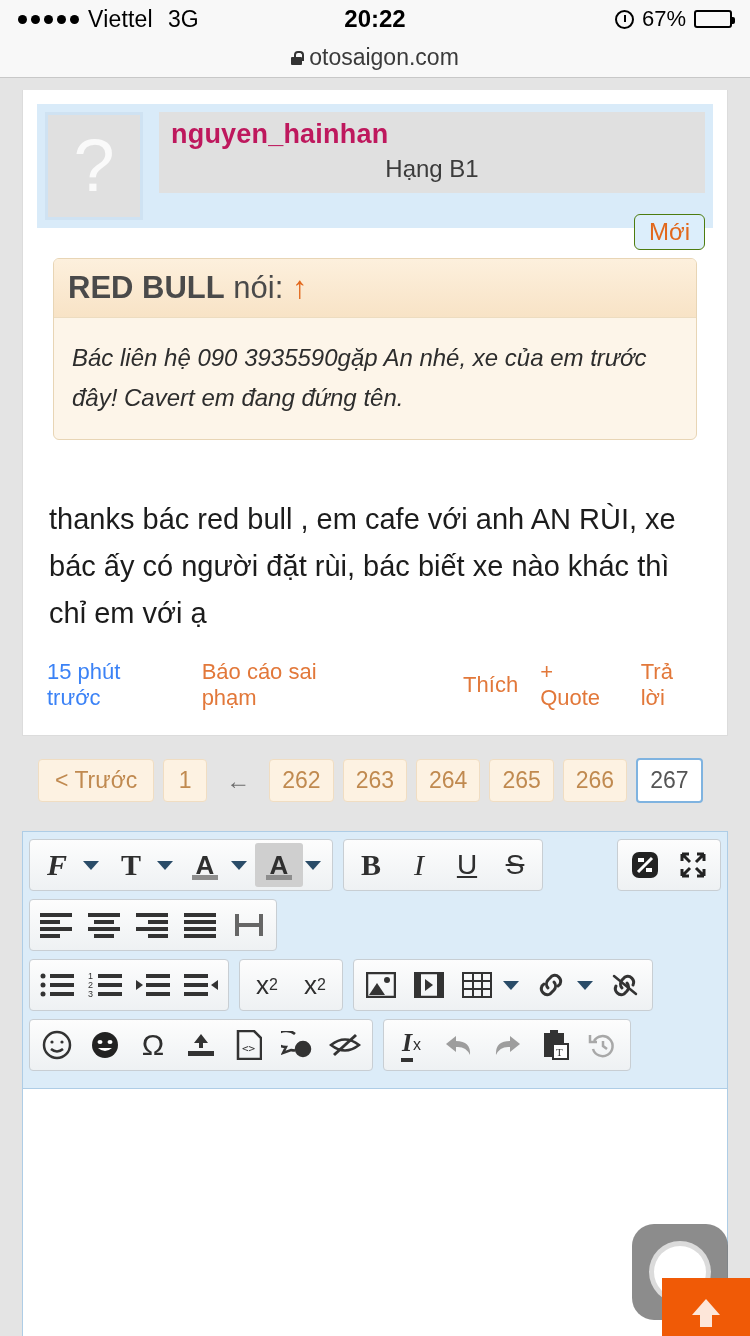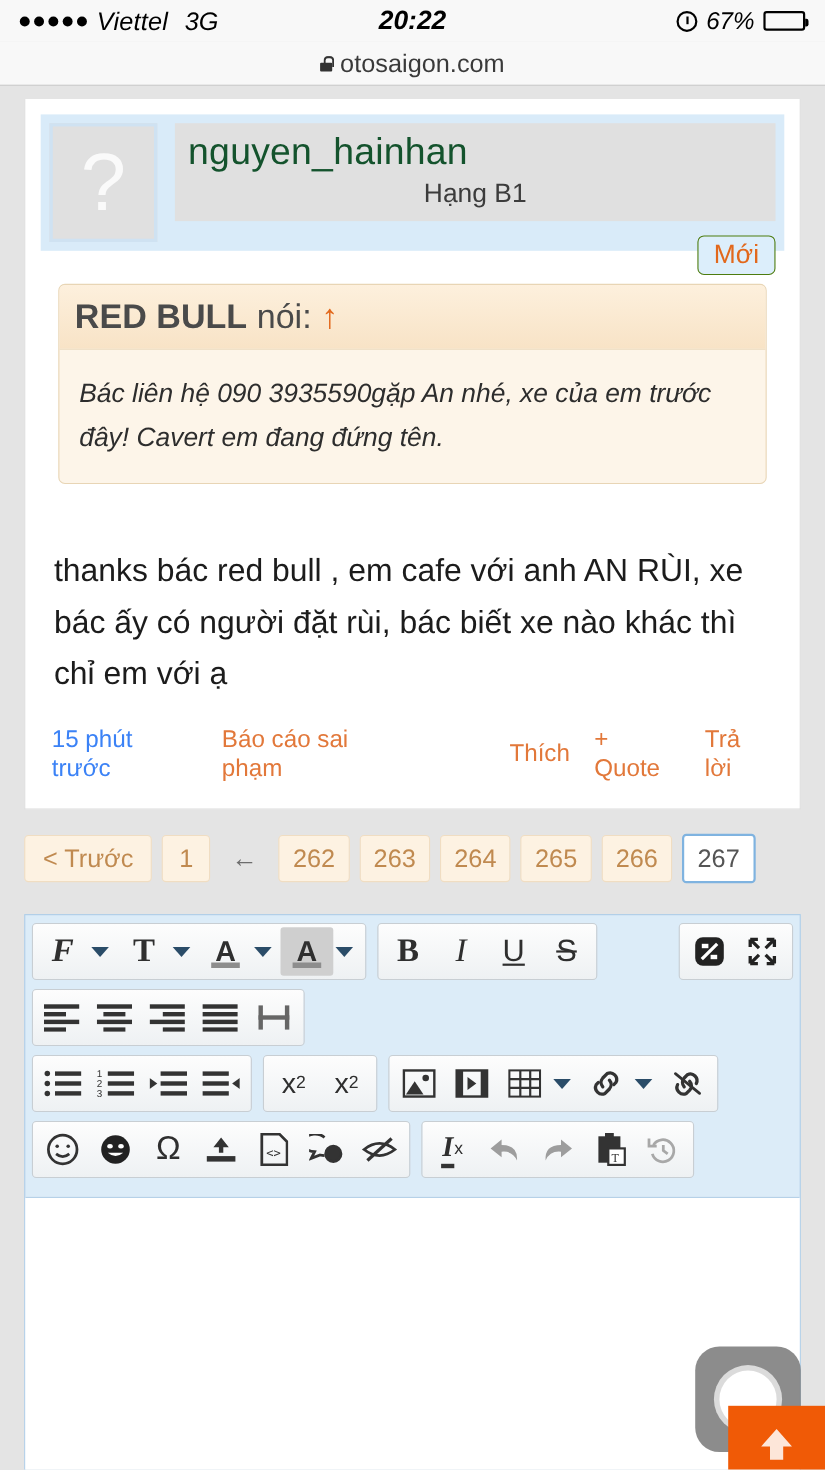--- a/index.html
+++ b/index.html
@@ -8,21 +8,21 @@
     font-family: "Liberation Sans", sans-serif;
     background: #e6e6e6;
     overflow: hidden;
   }
   .screen { position: relative; width: 750px; height: 1336px; background: #e4e4e4; }
 
   
   .statusbar {
     height: 38px; background: #f8f8f8;
     display: flex; align-items: center; justify-content: space-between;
-    padding: 0 18px; font-size: 23px; color: #000; font-style: italic;
+    padding: 0 18px; font-size: 23px; color: #000;
   }
   .sb-left { display: flex; align-items: center; gap: 9px; }
   .dots { display: flex; gap: 4px; align-items: center; }
   .dots i { width: 9px; height: 9px; border-radius: 50%; background: #000; display: block; }
   .carrier { font-size: 23px; letter-spacing: .2px; }
   .net { font-size: 23px; margin-left: 6px; }
   .sb-time { position: absolute; left: 0; right: 0; text-align: center; font-size: 24px; font-weight: bold; pointer-events: none; }
   .sb-right { display: flex; align-items: center; gap: 8px; z-index: 2; }
   .alarm { width: 19px; height: 19px; border: 2px solid #000; border-radius: 50%; position: relative; }
   .alarm::after { content:""; position:absolute; left:7px; top:3px; width:2px; height:7px; background:#000; }
@@ -59,21 +59,21 @@
     padding: 8px;
     position: relative;
   }
   .avatar {
     width: 98px; height: 108px; flex: none;
     background: #e0e0e0; border: 3px solid #cfe2f2;
     display: flex; align-items: center; justify-content: center;
   }
   .avatar span { font-size: 74px; color: #fafafa; font-weight: 300; line-height: 1; }
   .head-meta { flex: 1; background: #e0e0e0; padding: 7px 12px 10px 12px; align-self: flex-start; }
-  .username { color: #14532d; font-size: 34px; font-weight: normal; letter-spacing: .2px; }
+  .username { color: #be185d; font-size: 27px; font-weight: bold; letter-spacing: .2px; }
   .rank { color: #3c3c3c; font-size: 24px; margin-top: 5px; text-align: center; }
   .new-badge {
     position: absolute; right: 8px; bottom: -22px;
     background: #dceefb; border: 1px solid #4d7c0f; border-radius: 6px;
     color: #e2681c; font-size: 24px; padding: 3px 14px;
   }
 
   .quote {
     margin: 30px 16px 0 16px;
     border: 1px solid #e8d5b5; border-radius: 6px;
@@ -104,21 +104,21 @@
   .time-ago { color: #3b82f6; }
   .flink { color: #e2783a; margin-left: 22px; }
   .flink.push { margin-left: 86px; }
 
   
   .pagination { display: flex; align-items: center; padding: 22px 22px 0 22px; gap: 9px; }
   .pg {
     border: 1px solid #f0ddc2; background: #fdf2e2; color: #c08a50;
     border-radius: 4px; font-size: 23px; padding: 7px 12px; min-width: 44px; text-align: center;
   }
-  .pg.prev { padding: 7px 16px; }
+  .pg.prev { padding: 7px 16px; margin-left: 16px; }
   .pg.current { background: #fff; border: 2px solid #7fb3e0; color: #555; }
   .pg-arrow { color: #6d6d6d; font-size: 24px; margin: 0 10px; }
 
   
   .editor-wrap {
     margin: 28px 22px 0 22px;
     border: 1px solid #aecde6;
     background: #dcecf8;
   }
   .toolbar { padding: 7px 6px 9px 6px; }

